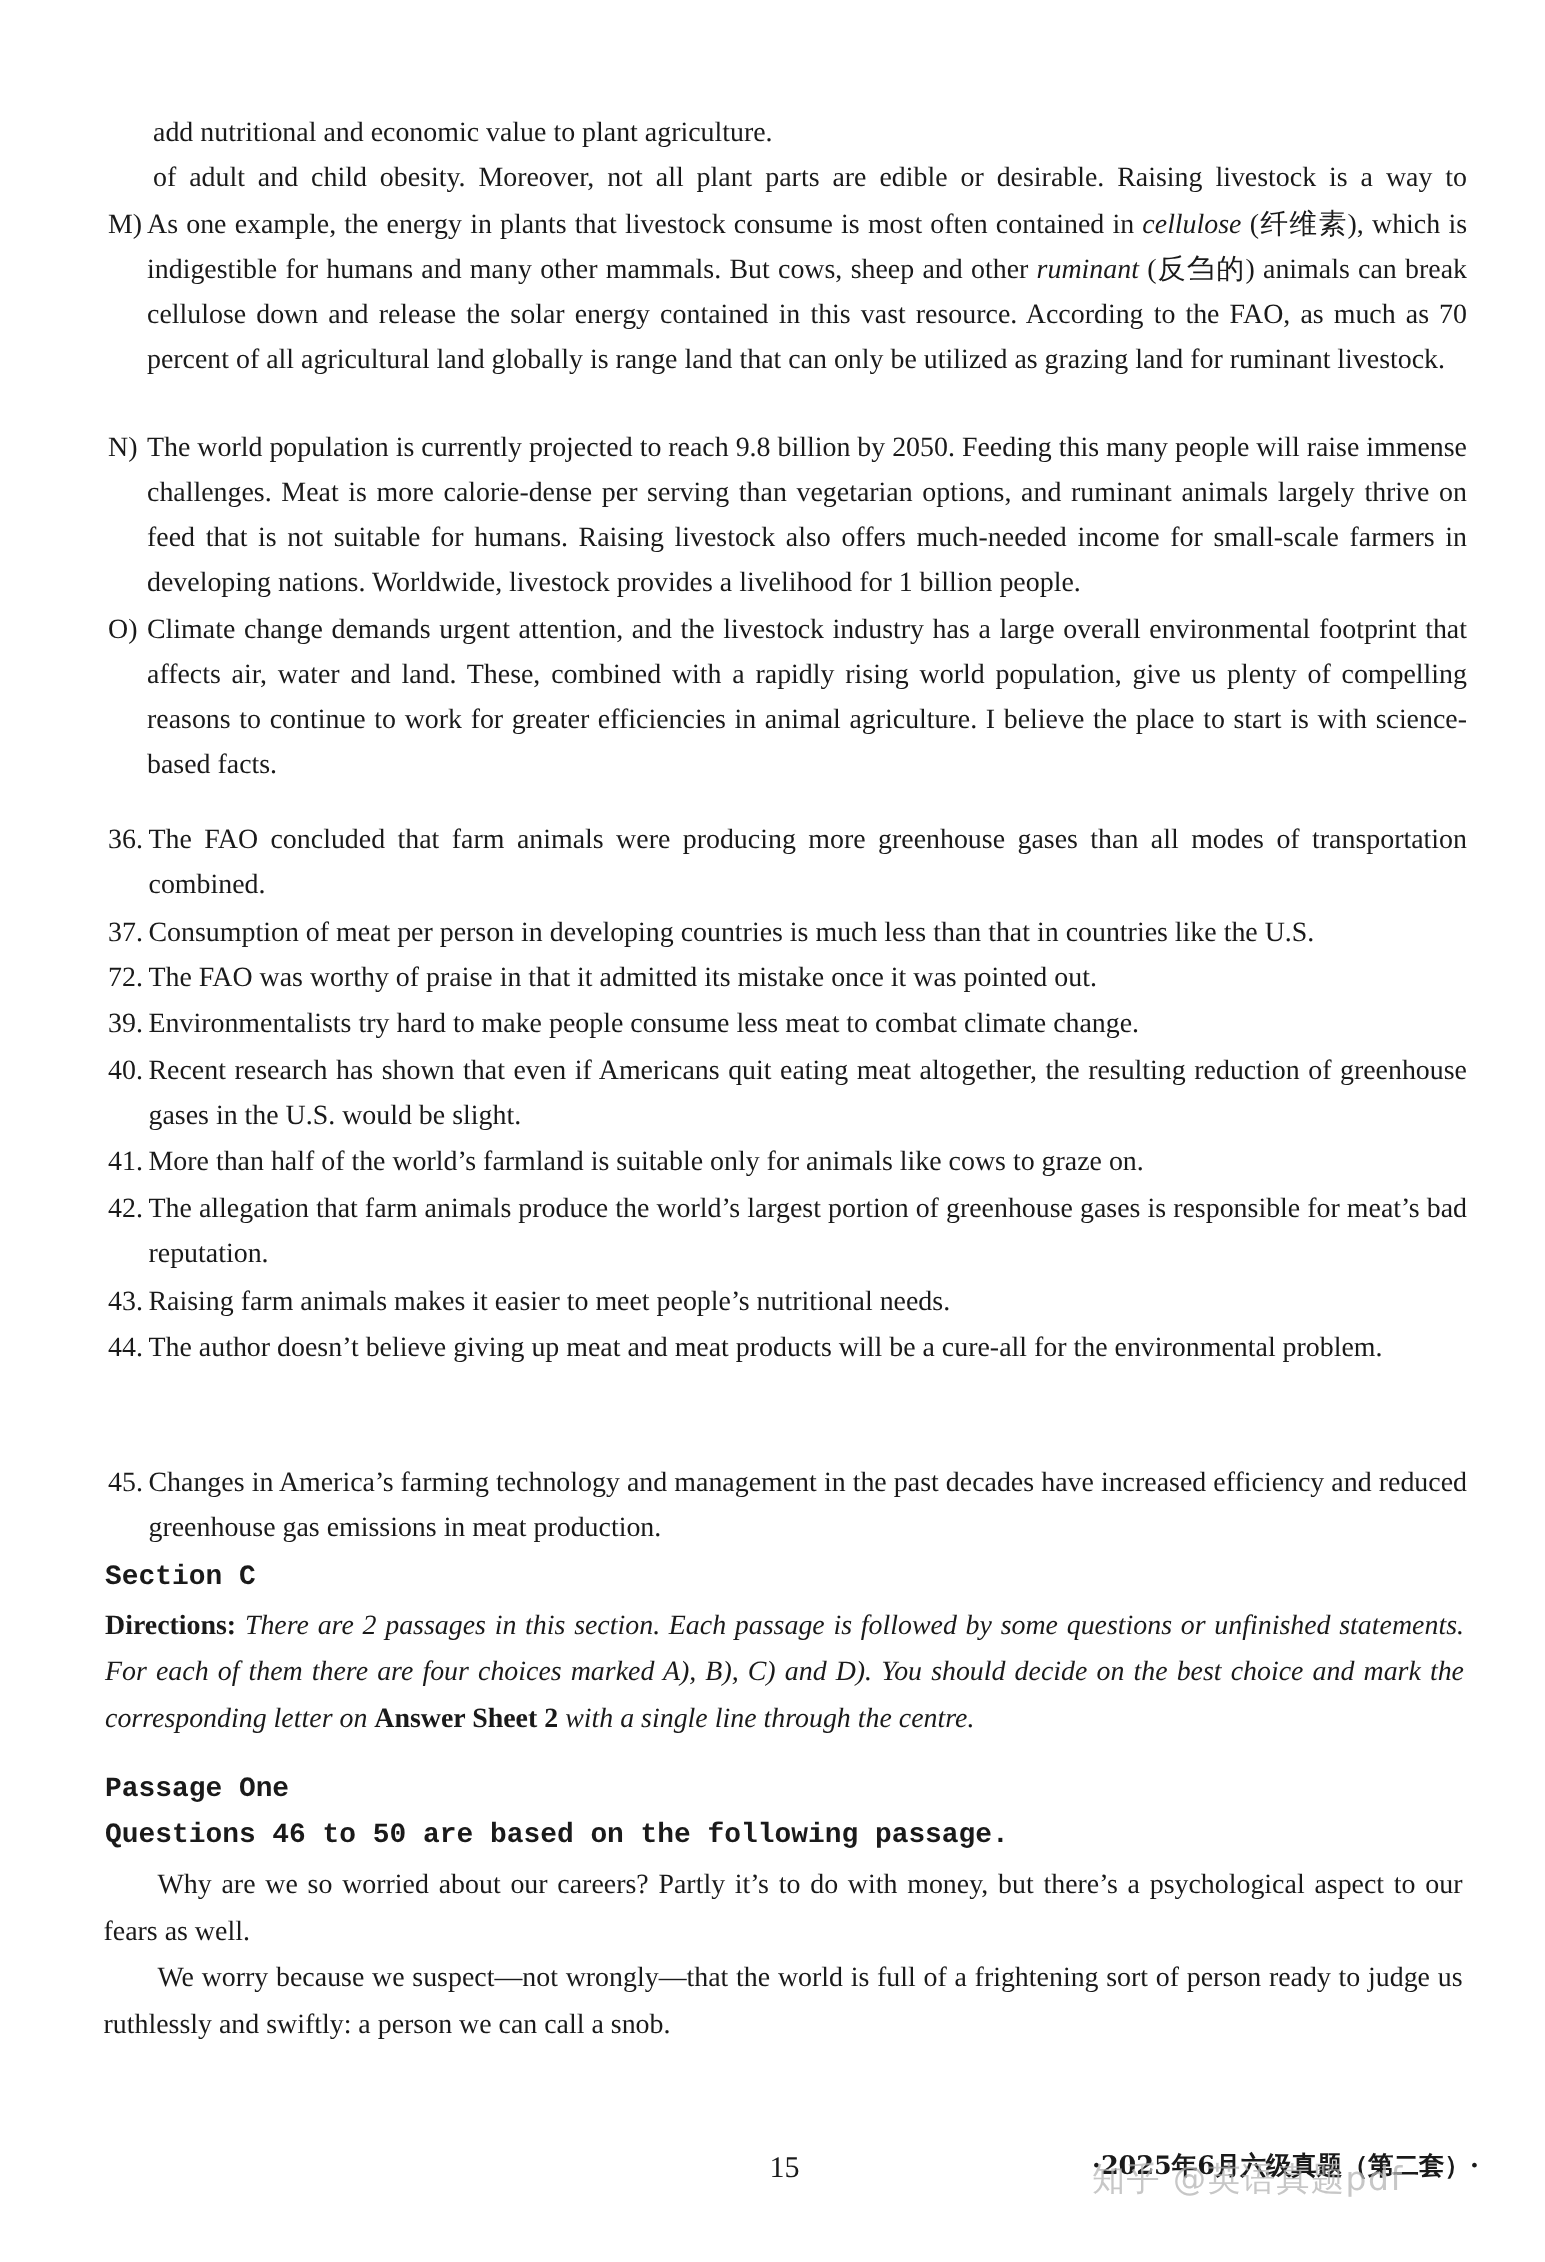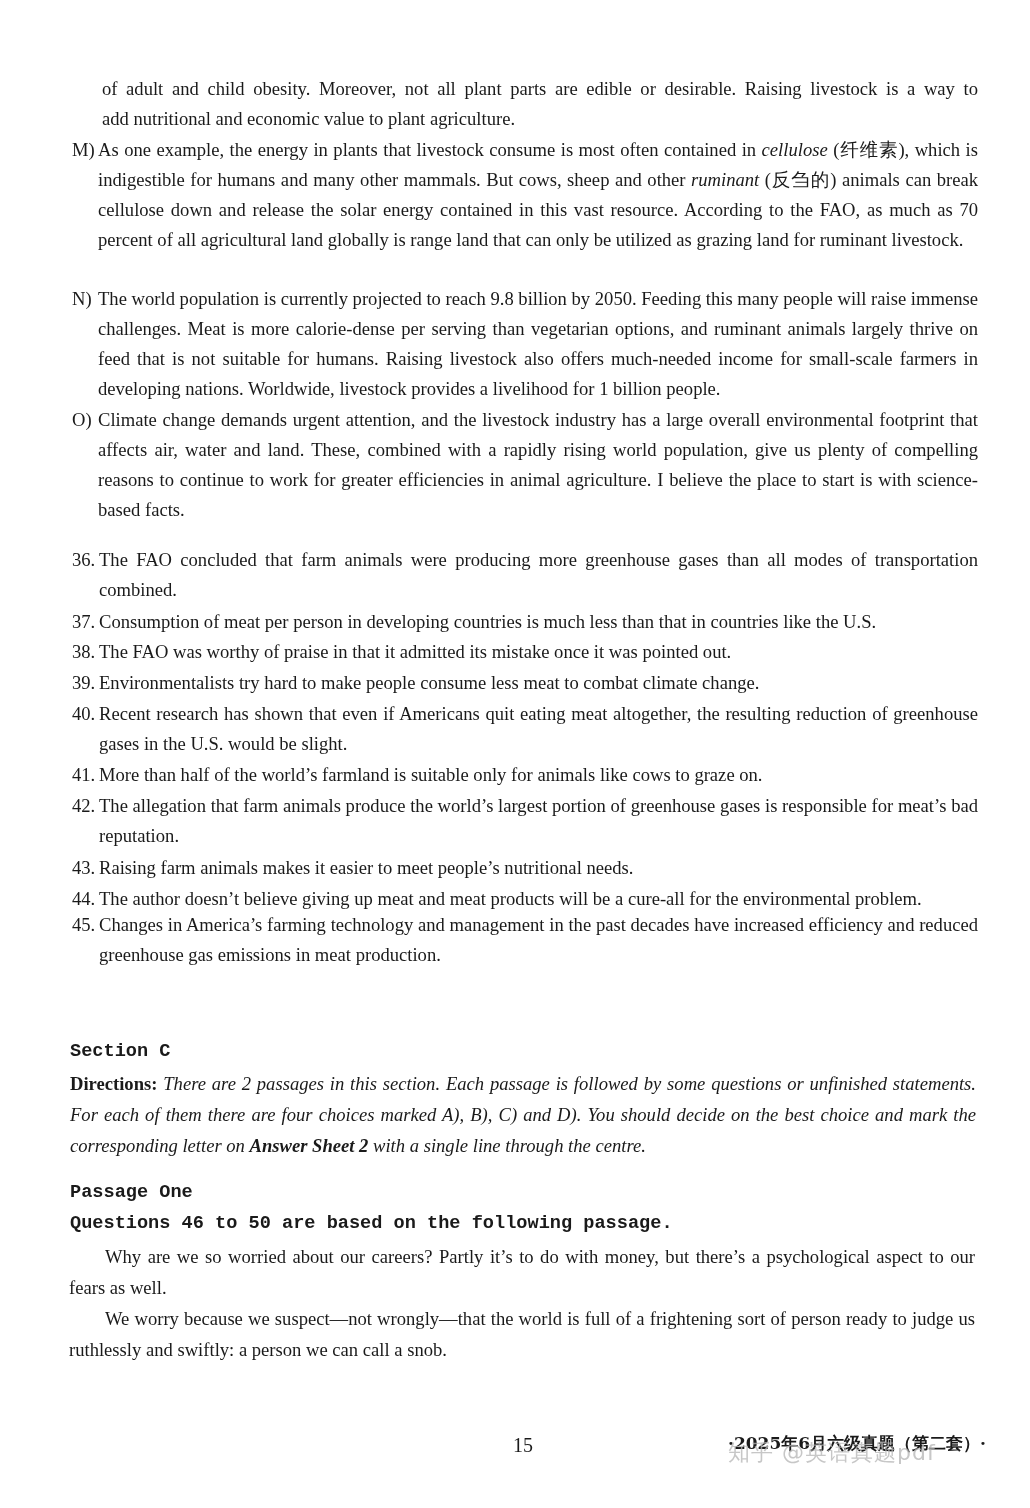--- a/index.html
+++ b/index.html
@@ -19,40 +19,40 @@
   .para.cont .txt { margin-left: 30px; }
   .q .txt { margin-left: 27px; }
   .tj { text-align-last: justify; }
   i { font-style: italic; }
   .heading { position: absolute; left: 70px; font-weight: bold; line-height: 30px; font-family: Liberation Mono, monospace; }
   .directions {
     position: absolute; left: 70px; width: 906px; line-height: 31px;
     text-align: justify; font-style: italic;
   }
   .directions b { font-style: normal; }
-  .directions b.ib { font-style: italic; }
+  .directions b.ib { }
   .passage {
     position: absolute; left: 69px; width: 906px; line-height: 31px; text-align: justify;
     text-indent: 36px;
   }
   .page-num { position: absolute; left: 513px; top: 1434px; font-size: 20px; text-align: right; }
   .footer-title { position: absolute; left: 728px; top: 1432px; font-size: 17px; font-family: "DejaVu Serif", serif; font-weight: bold; }
   .watermark {
     position: absolute; left: 728px; top: 1438px; font-size: 22px;
     color: rgba(180,180,180,0.75); font-family: "DejaVu Sans", sans-serif; letter-spacing: 1px;
   }
 </style>
 </head>
 <body>
 
 <div class="page">
 
   <div class="para cont" style="top:74px;">
+    <span class="txt">add nutritional and economic value to plant agriculture.</span>
     <span class="txt tj">of adult and child obesity. Moreover, not all plant parts are edible or desirable. Raising livestock is a way to</span>
-    <span class="txt">add nutritional and economic value to plant agriculture.</span>
   </div>
 
   <div class="para" style="top:135px;">
     <span class="lbl">M)</span>
     <span class="txt"><span>As one example, the energy in plants that livestock consume is most often contained in </span><i>cellulose</i><span> (纤维素), which is indigestible for humans and many other mammals. But cows, sheep and other </span><i>ruminant</i><span> (反刍的) animals can break cellulose down and release the solar energy contained in this vast resource. According to the FAO, as much as 70 percent of all agricultural land globally is range land that can only be utilized as grazing land for ruminant livestock.</span></span>
   </div>
 
   <div class="para" style="top:284px;">
     <span class="lbl">N)</span>
     <span class="txt">The world population is currently projected to reach 9.8 billion by 2050. Feeding this many people will raise immense challenges. Meat is more calorie-dense per serving than vegetarian options, and ruminant animals largely thrive on feed that is not suitable for humans. Raising livestock also offers much-needed income for small-scale farmers in developing nations. Worldwide, livestock provides a livelihood for 1 billion people.</span>
@@ -65,21 +65,21 @@
 
   <div class="para q" style="top:545px;">
     <span class="lbl">36.</span>
     <span class="txt">The FAO concluded that farm animals were producing more greenhouse gases than all modes of transportation combined.</span>
   </div>
   <div class="para q" style="top:607px;">
     <span class="lbl">37.</span>
     <span class="txt">Consumption of meat per person in developing countries is much less than that in countries like the U.S.</span>
   </div>
   <div class="para q" style="top:637px;">
-    <span class="lbl">38.</span>
+    <span class="lbl">72.</span>
     <span class="txt">The FAO was worthy of praise in that it admitted its mistake once it was pointed out.</span>
   </div>
   <div class="para q" style="top:668px;">
     <span class="lbl">39.</span>
     <span class="txt">Environmentalists try hard to make people consume less meat to combat climate change.</span>
   </div>
   <div class="para q" style="top:699px;">
     <span class="lbl">40.</span>
     <span class="txt">Recent research has shown that even if Americans quit eating meat altogether, the resulting reduction of greenhouse gases in the U.S. would be slight.</span>
   </div>
@@ -92,21 +92,21 @@
     <span class="txt">The allegation that farm animals produce the world’s largest portion of greenhouse gases is responsible for meat’s bad reputation.</span>
   </div>
   <div class="para q" style="top:853px;">
     <span class="lbl">43.</span>
     <span class="txt">Raising farm animals makes it easier to meet people’s nutritional needs.</span>
   </div>
   <div class="para q" style="top:884px;">
     <span class="lbl">44.</span>
     <span class="txt">The author doesn’t believe giving up meat and meat products will be a cure-all for the environmental problem.</span>
   </div>
-  <div class="para q" style="top:910px;">
+  <div class="para q" style="top:974px;">
     <span class="lbl">45.</span>
     <span class="txt">Changes in America’s farming technology and management in the past decades have increased efficiency and reduced greenhouse gas emissions in meat production.</span>
   </div>
 
   <div class="heading" style="top:1037px;">Section C</div>
   <div class="directions" style="top:1068px;"><b>Directions:</b><span> There are 2 passages in this section. Each passage is followed by some questions or unfinished statements. For each of them there are four choices marked A), B), C) and D). You should decide on the best choice and mark the corresponding letter on </span><b class="ib">Answer Sheet 2</b><span> with a single line through the centre.</span></div>
 
   <div class="heading" style="top:1178px;">Passage One</div>
   <div class="heading" style="top:1209px;">Questions 46 to 50 are based on the following passage.</div>
   <div class="passage" style="top:1303px;">We worry because we suspect—not wrongly—that the world is full of a frightening sort of person ready to judge us ruthlessly and swiftly: a person we can call a snob.</div>

